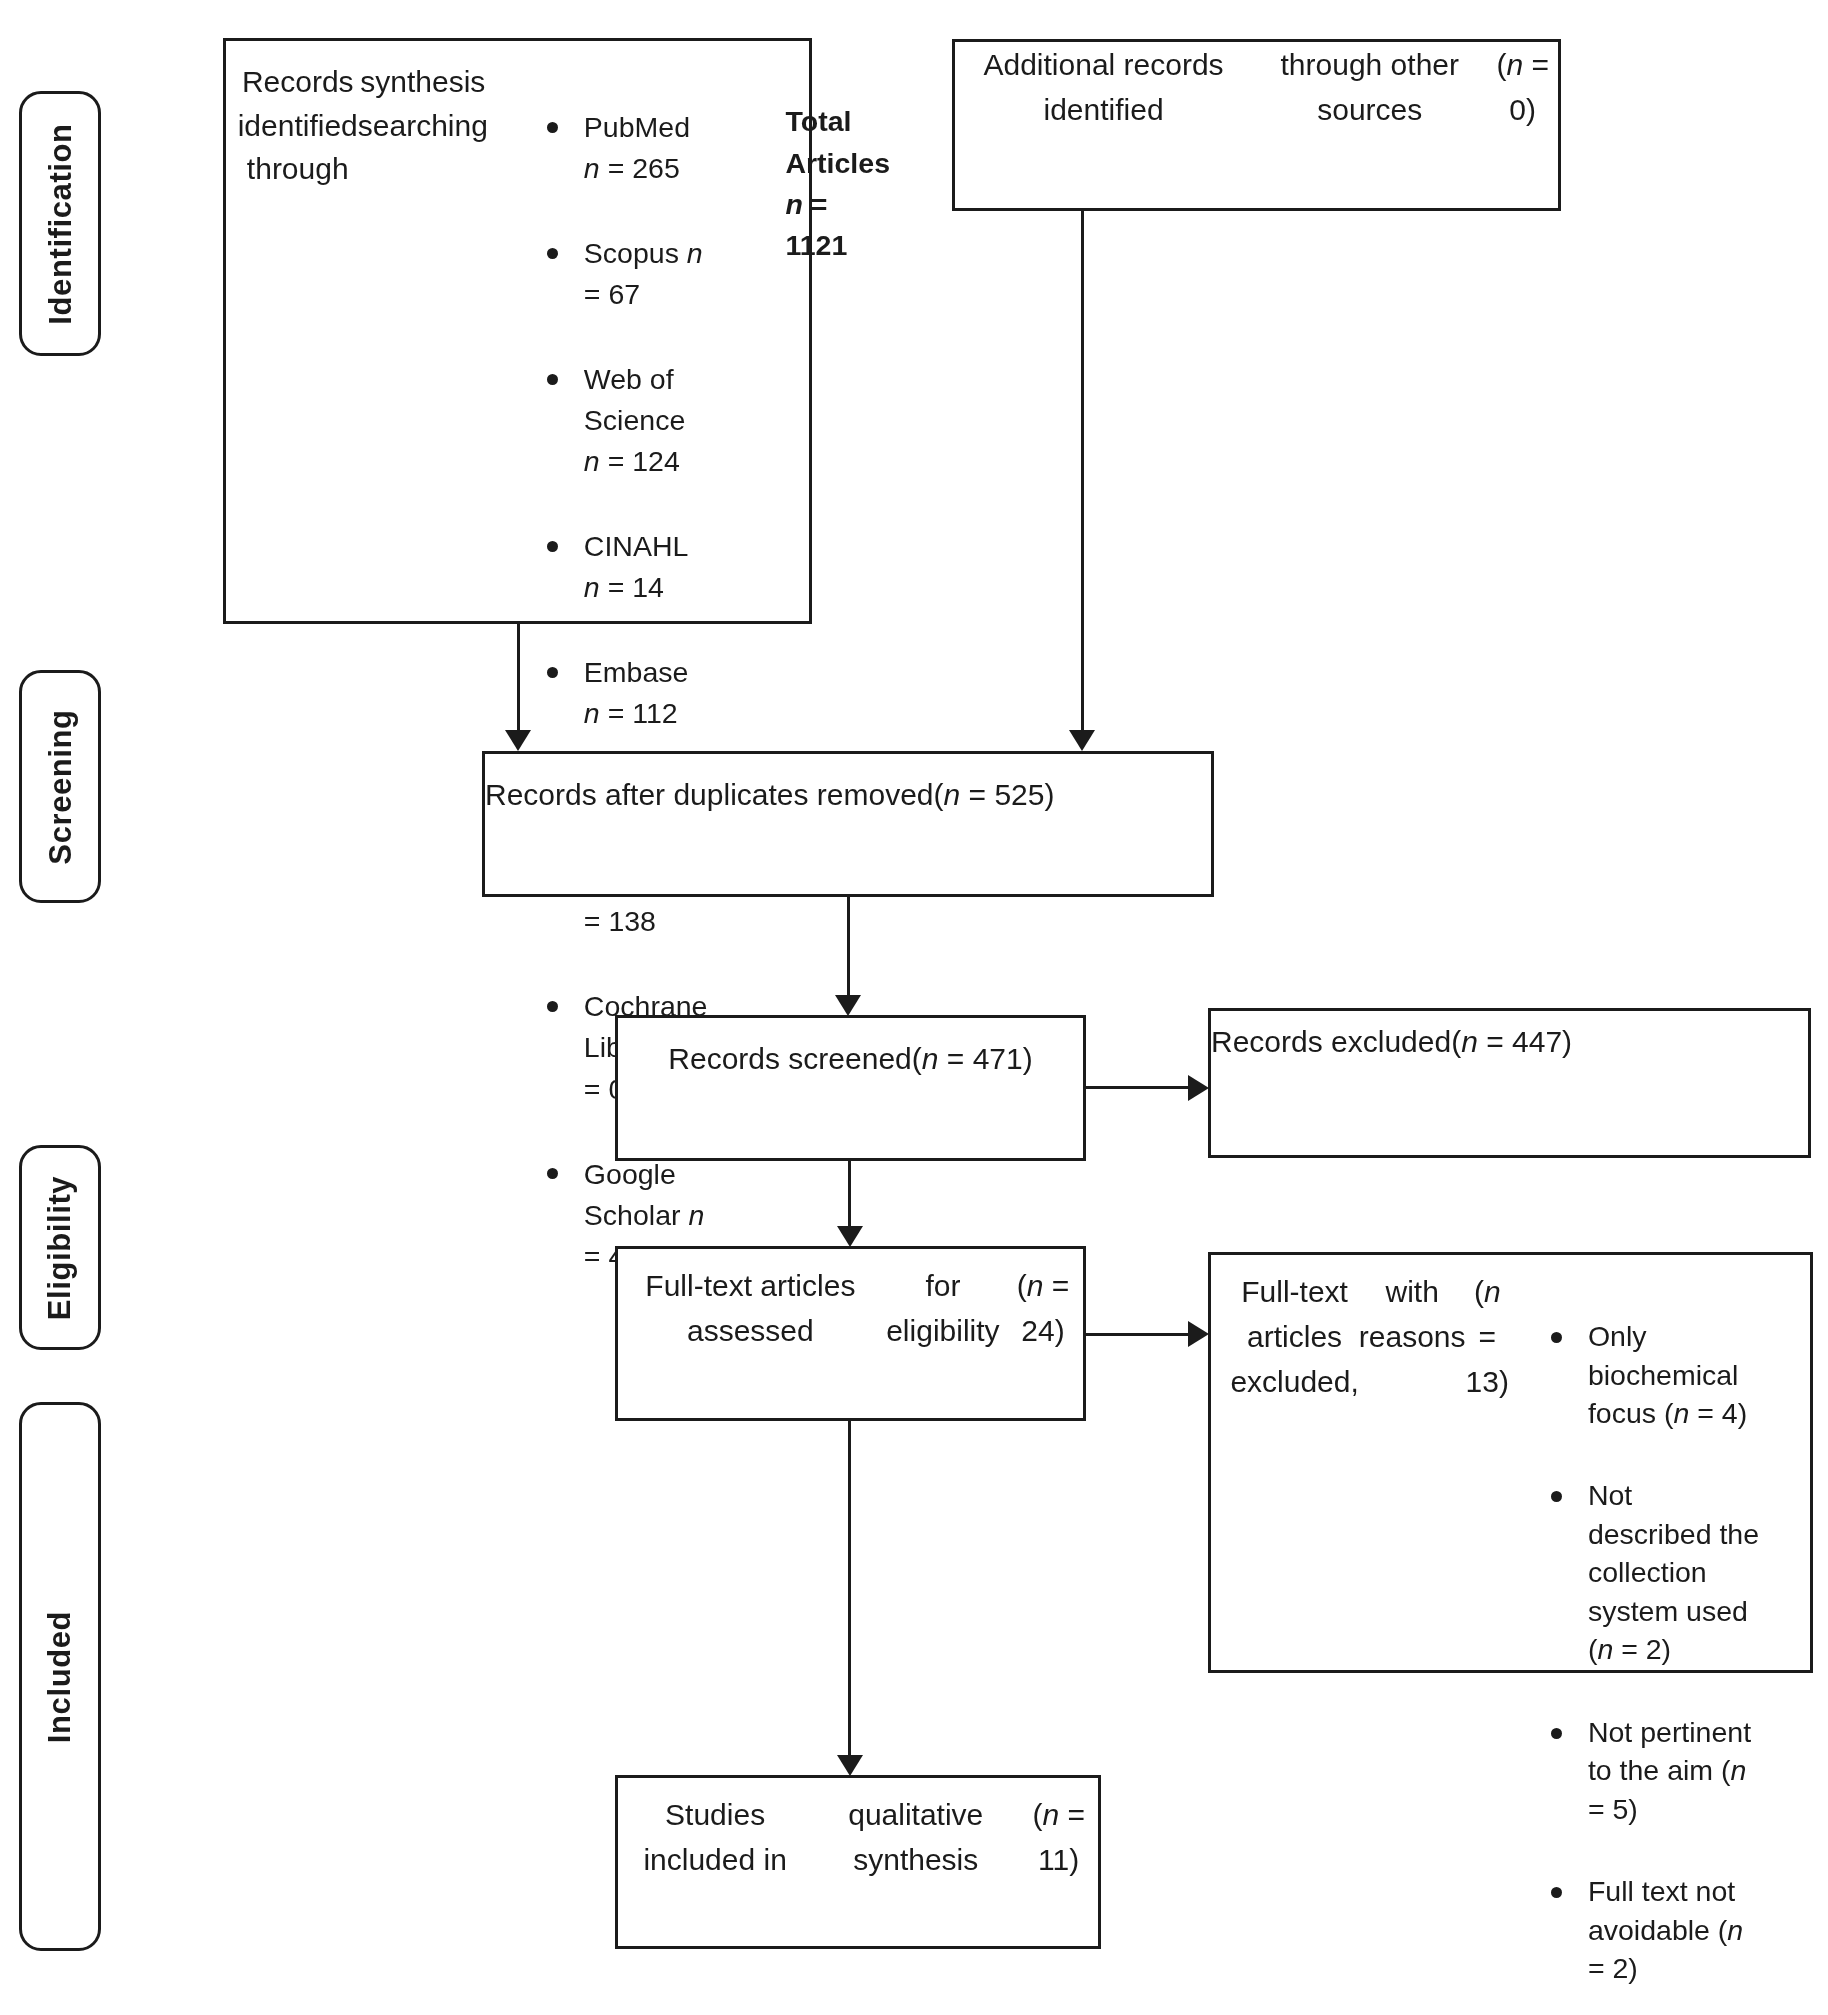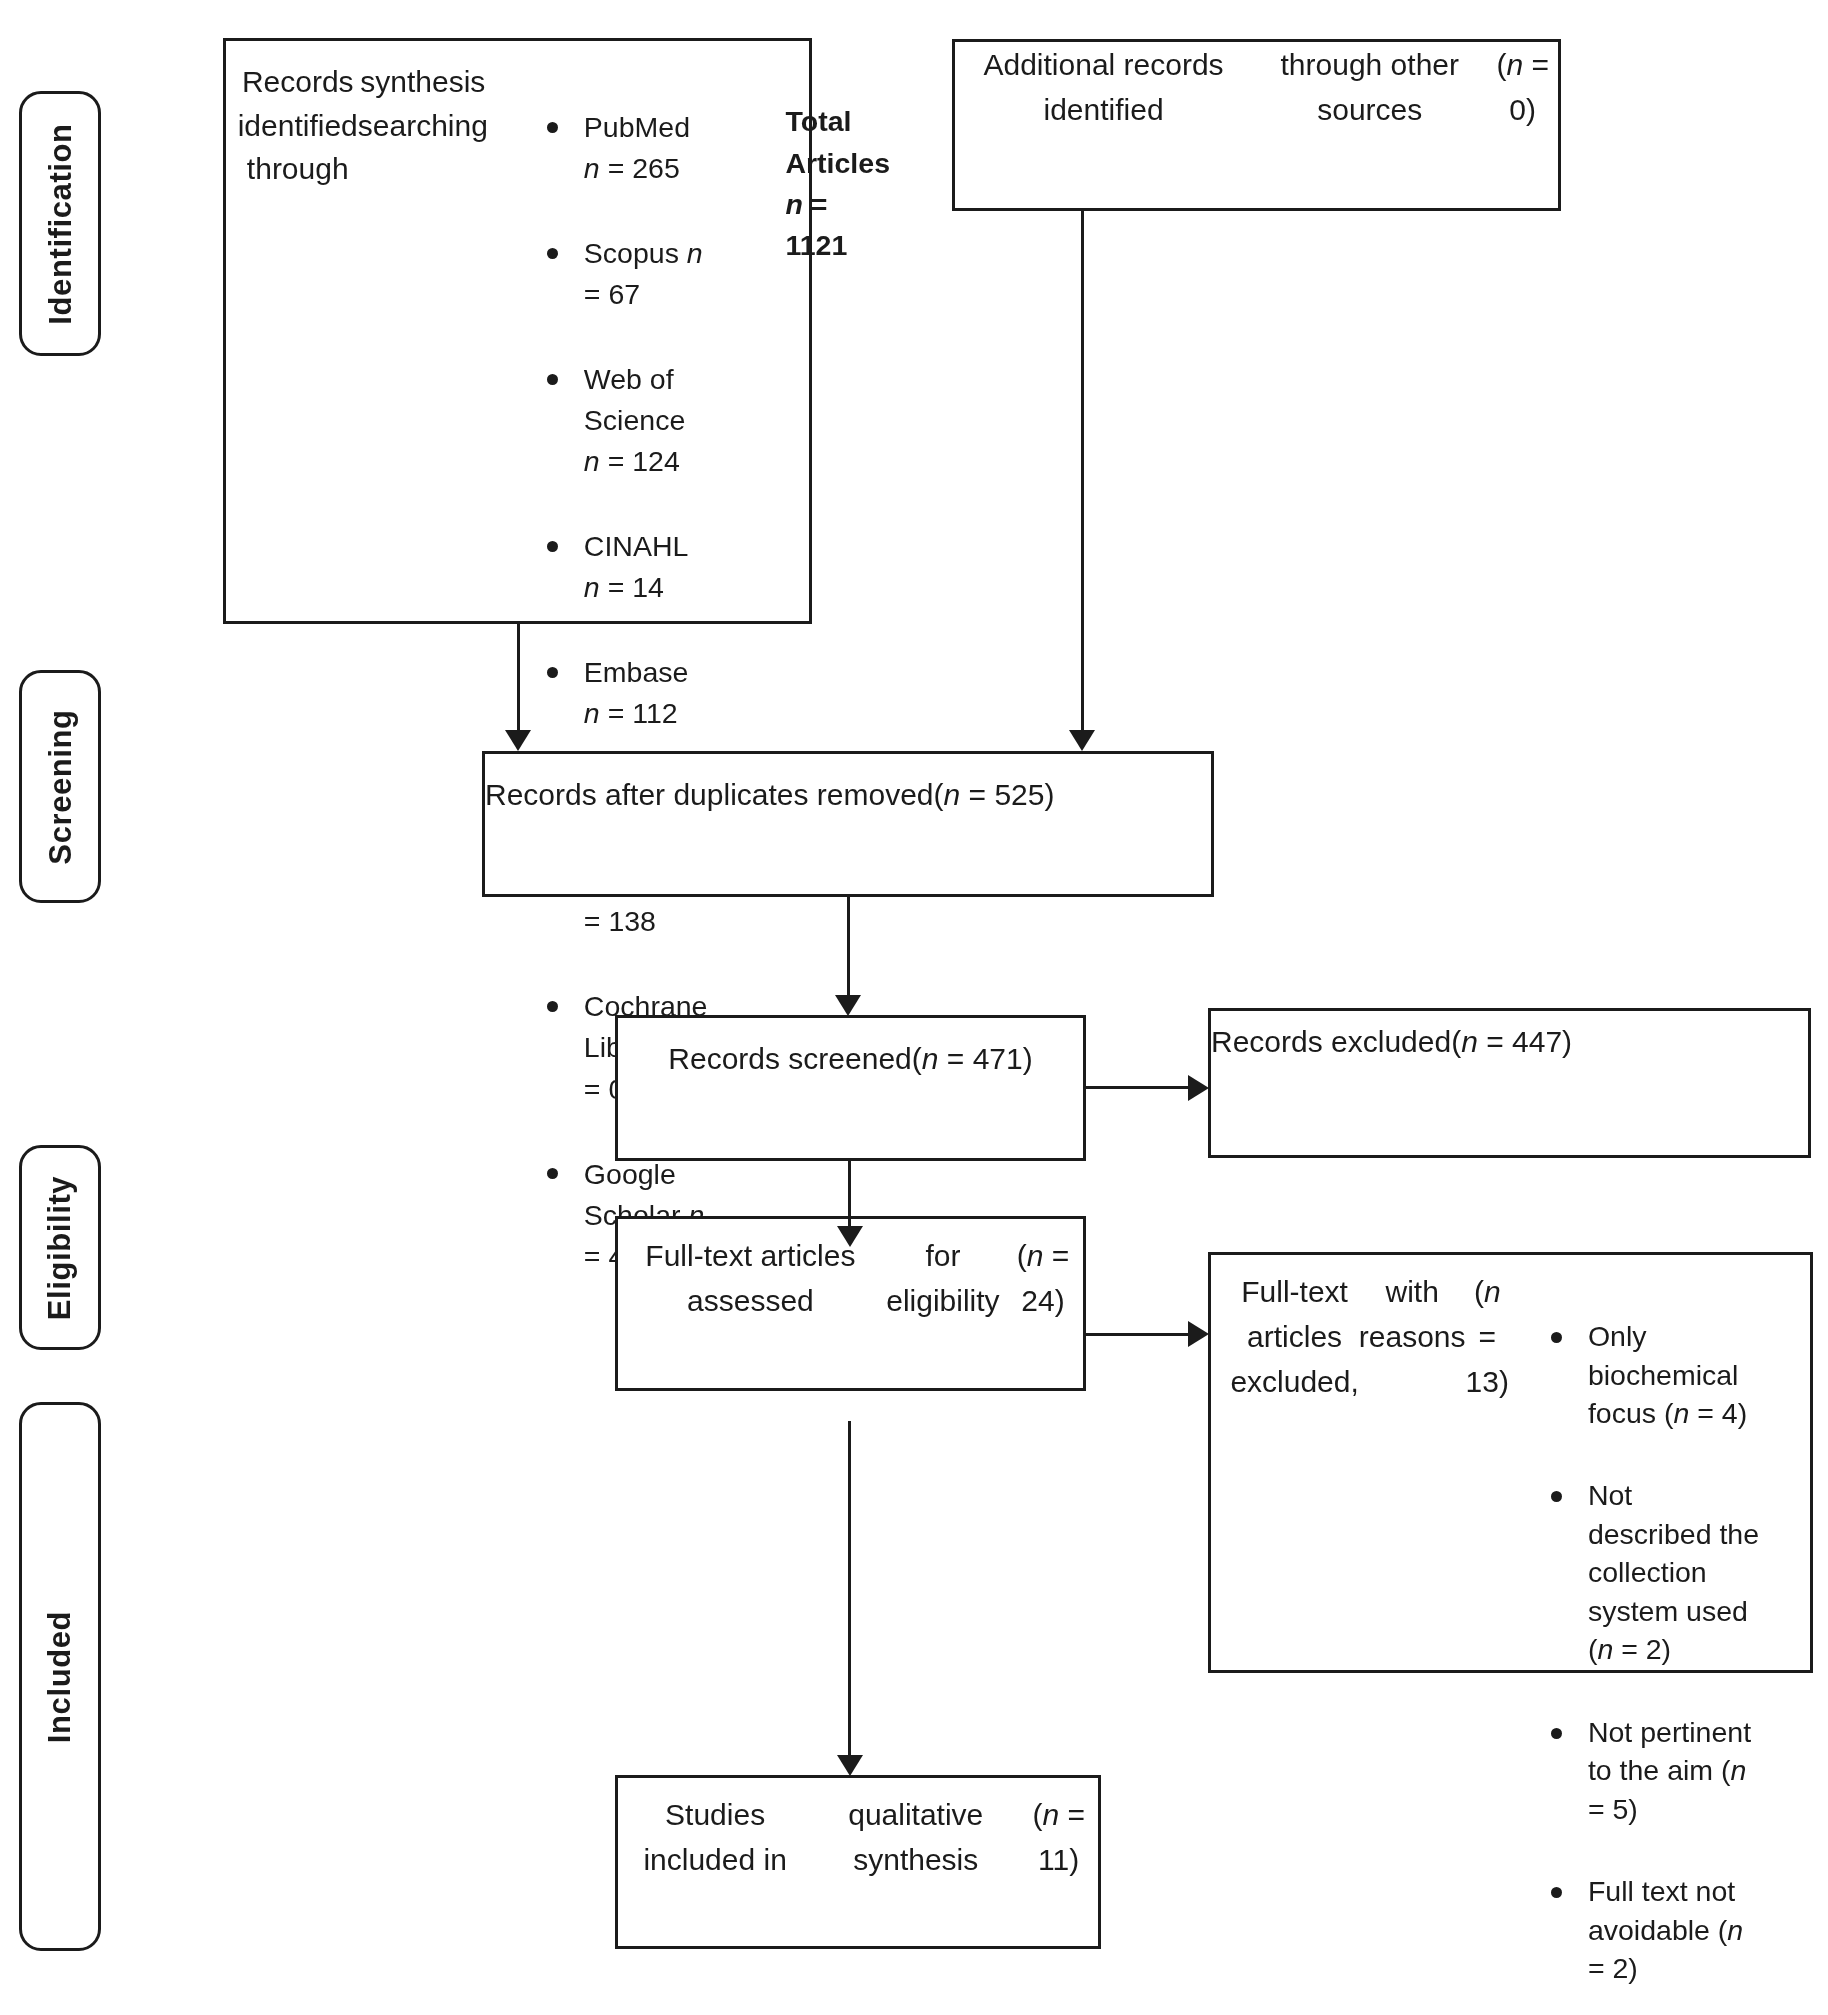--- a/index.html
+++ b/index.html
@@ -37,21 +37,21 @@
     font-size: 30px; line-height: 1.6;
     text-align: center;
     display: flex; flex-direction: row;
     justify-content: flex-start;
   }
   .box-identified  { left: 223px;  top: 38px;   width: 589px;  height: 586px; padding: 19.4px 11.7px 15.5px; line-height: 1.45; }
   .box-additional  { left: 952px; top: 39px;   width: 609px;  height: 172px; justify-content: center; line-height: 1.5; }
   .box-duplicates  { left: 482px;  top: 751px; width: 732px; height: 146px; padding-top: 17px; text-align: center; }
   .box-screened    { left: 615px;  top: 1015px; width: 471px;  height: 146px; padding-top: 17px; justify-content: center; }
   .box-excluded    { left: 1208px; top: 1008px; width: 603px;  height: 150px; padding-top: 7px; }
-  .box-fulltext    { left: 615px;  top: 1216px; width: 471px;  height: 175px; padding-top: 14.2px; line-height: 1.5; }
+  .box-fulltext    { left: 615px;  top: 1246px; width: 471px;  height: 175px; padding-top: 14.2px; line-height: 1.5; justify-content: flex-end; }
   .box-ftexcluded  { left: 1208px; top: 1252px; width: 605px;  height: 421px; padding: 14.2px 19.4px 13px; line-height: 1.5; }
   .box-included    { left: 615px;  top: 1775px; width: 486px;  height: 174px; padding-top: 14.2px; line-height: 1.5; }
 
   
   ul.bullets { list-style: none; text-align: left; }
   .box-identified ul.bullets { margin: 2.6px 0 0 53px; font-size: 28.5px; line-height: 1.44; }
   .box-identified li.bullet { margin-bottom: 1.3px; }
   li.bullet { position: relative; padding-left: 43px; margin-top: 44px; }
   li.bullet::before {
     content: ""; position: absolute; left: 6.5px; top: 0.52em;

